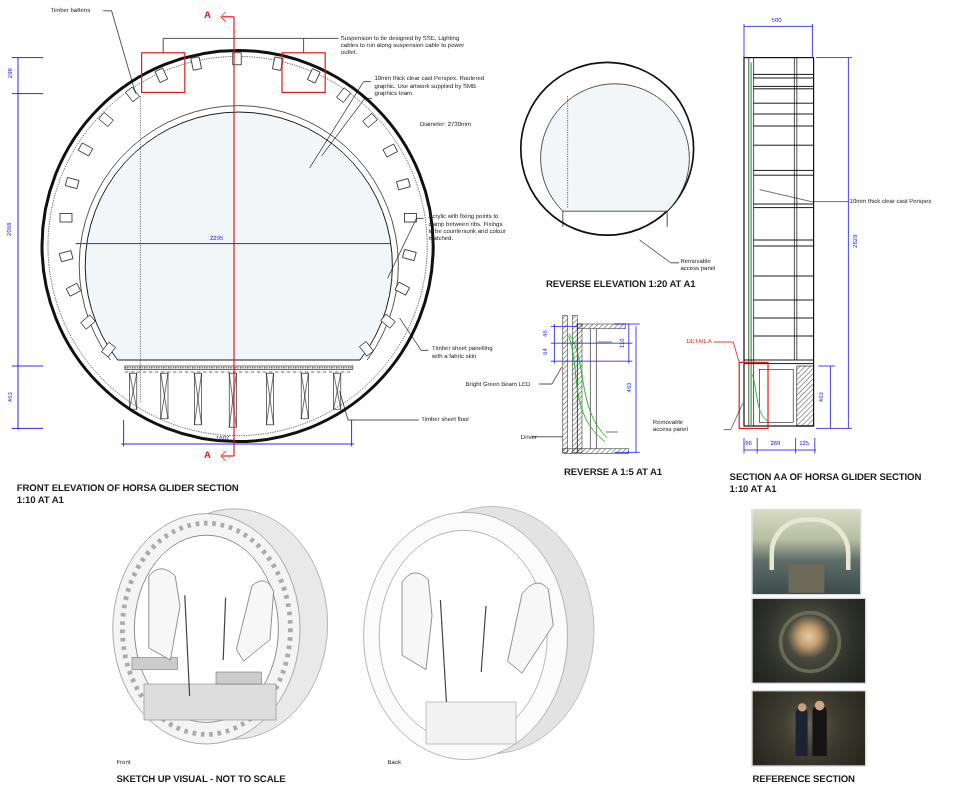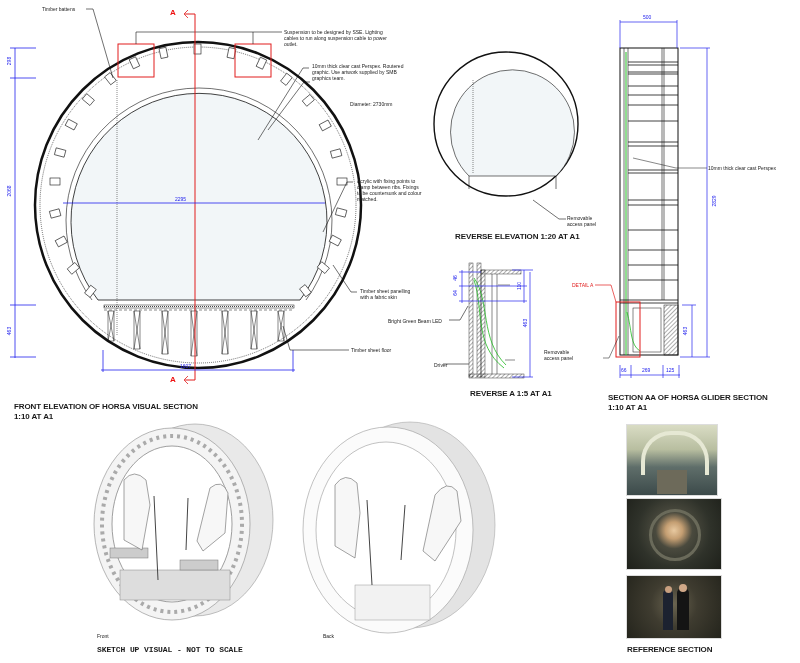--- a/index.html
+++ b/index.html
@@ -243,21 +243,21 @@
 <div class="note" style="left:350px;top:101px;">Diameter: 2730mm</div>
 <div class="note" style="left:357px;top:178px;width:66px;">Acrylic with fixing points to clamp between ribs. Fixings to be countersunk and colour matched.</div>
 <div class="note" style="left:360px;top:288px;width:60px;">Timber sheet panelling with a fabric skin</div>
 <div class="note" style="left:351px;top:347px;">Timber sheet floor</div>
 <div class="dim" style="left:5px;top:58px;transform:rotate(-90deg);">298</div>
 <div class="dim" style="left:3px;top:188px;transform:rotate(-90deg);">2068</div>
 <div class="dim" style="left:5px;top:328px;transform:rotate(-90deg);">463</div>
 <div class="dim" style="left:175px;top:196px;">2295</div>
 <div class="dim" style="left:180px;top:363px;">1607</div>
 <div class="title" style="left:14px;top:402px;">
-  <div>FRONT ELEVATION OF HORSA VISUAL SECTION</div>
+  <div>FRONT ELEVATION OF HORSA GLIDER SECTION</div>
   <div>1:10 AT A1</div>
 </div>
 
 <div class="note" style="left:567px;top:215px;width:40px;">Removable access panel</div>
 <div class="title" style="left:443px;top:232px;padding-left:12px;">REVERSE ELEVATION 1:20 AT A1</div>
 
 <div class="note" style="left:388px;top:318px;">Bright Green Beam LED</div>
 <div class="note" style="left:434px;top:362px;">Driver</div>
 <div class="note" style="left:544px;top:349px;width:42px;">Removable access panel</div>
 <div class="dim" style="left:452px;top:275px;transform:rotate(-90deg);">46</div>
@@ -274,21 +274,21 @@
 <div class="dim" style="left:666px;top:367px;">125</div>
 <div class="note" style="left:572px;top:282px;color:#e11d1d;">DETAIL A</div>
 <div class="note" style="left:708px;top:165px;">10mm thick clear cast Perspex</div>
 <div class="title" style="left:608px;top:393px;">
   <div>SECTION AA OF HORSA GLIDER SECTION</div>
   <div>1:10 AT A1</div>
 </div>
 
 <div class="small-label" style="left:97px;top:633px;">Front</div>
 <div class="small-label" style="left:323px;top:633px;">Back</div>
-<div class="title" style="left:97px;top:645px;font-family:Liberation Mono, monospace;">SKETCH UP VISUAL - NOT TO SCALE</div>
+<div class="title" style="left:97px;top:645px;">SKETCH UP VISUAL - NOT TO SCALE</div>
 
 <div class="photo" style="left:626px;top:424px;width:90px;height:70px;background:linear-gradient(180deg,#d9dcc4 0%,#b8bea0 35%,#5f6e6a 60%,#3c4a4a 100%);">
   <div style="position:absolute;left:14px;top:6px;width:60px;height:40px;border:4px solid #e6e8d4;border-bottom:none;border-radius:30px 30px 0 0;"></div>
   <div style="position:absolute;left:30px;top:45px;width:30px;height:24px;background:#6d6a5a;"></div>
 </div>
 <div class="photo" style="left:626px;top:498px;width:94px;height:70px;background:radial-gradient(circle at 50% 45%,#e8c9a0 0%,#c49e72 14%,#4a4a3e 30%,#2f322a 60%,#1e201a 100%);">
   <div style="position:absolute;left:22px;top:10px;width:46px;height:46px;border:3px solid #6a6a5a;border-radius:50%;"></div>
 </div>
 <div class="photo" style="left:626px;top:575px;width:94px;height:62px;background:radial-gradient(circle at 50% 45%,#6a6450 0%,#3f3c30 40%,#24241c 100%);">
   <div style="position:absolute;left:36px;top:14px;width:10px;height:40px;background:#1c2230;border-radius:4px 4px 0 0;"></div>

